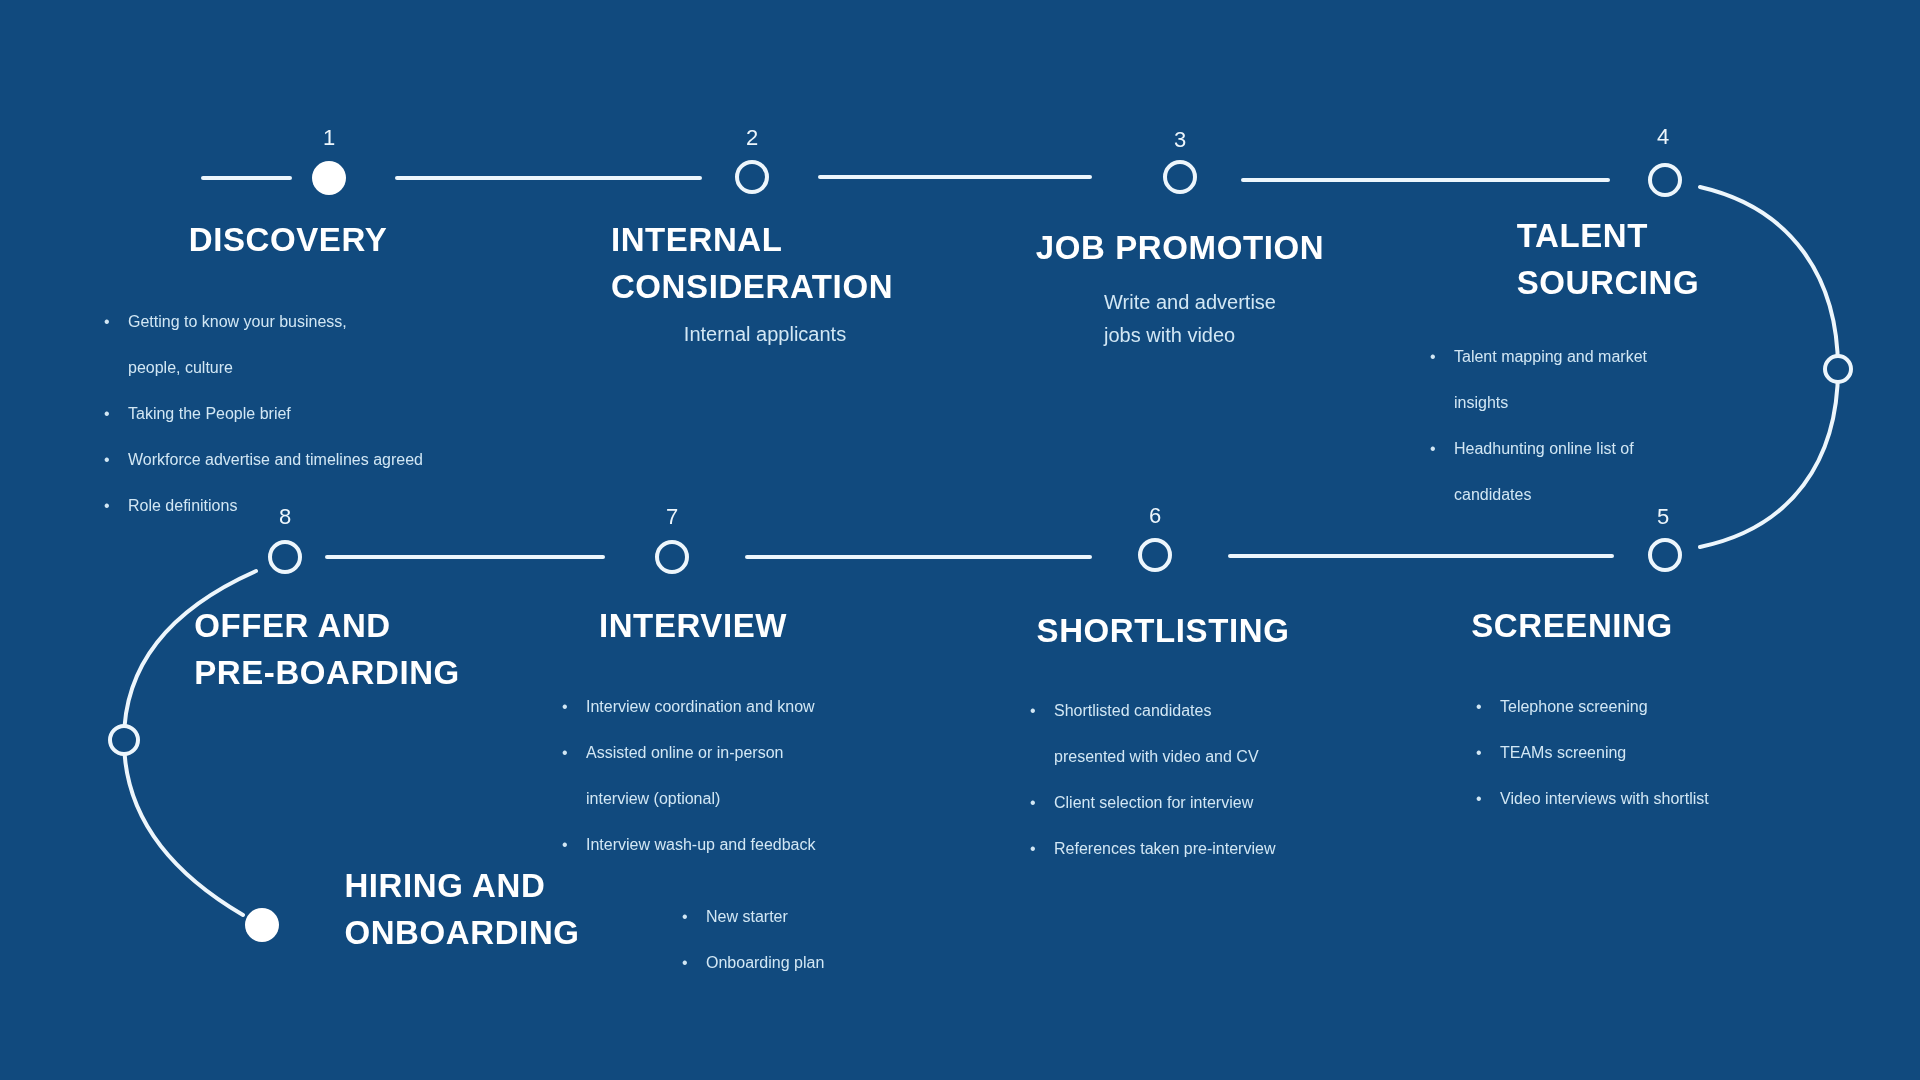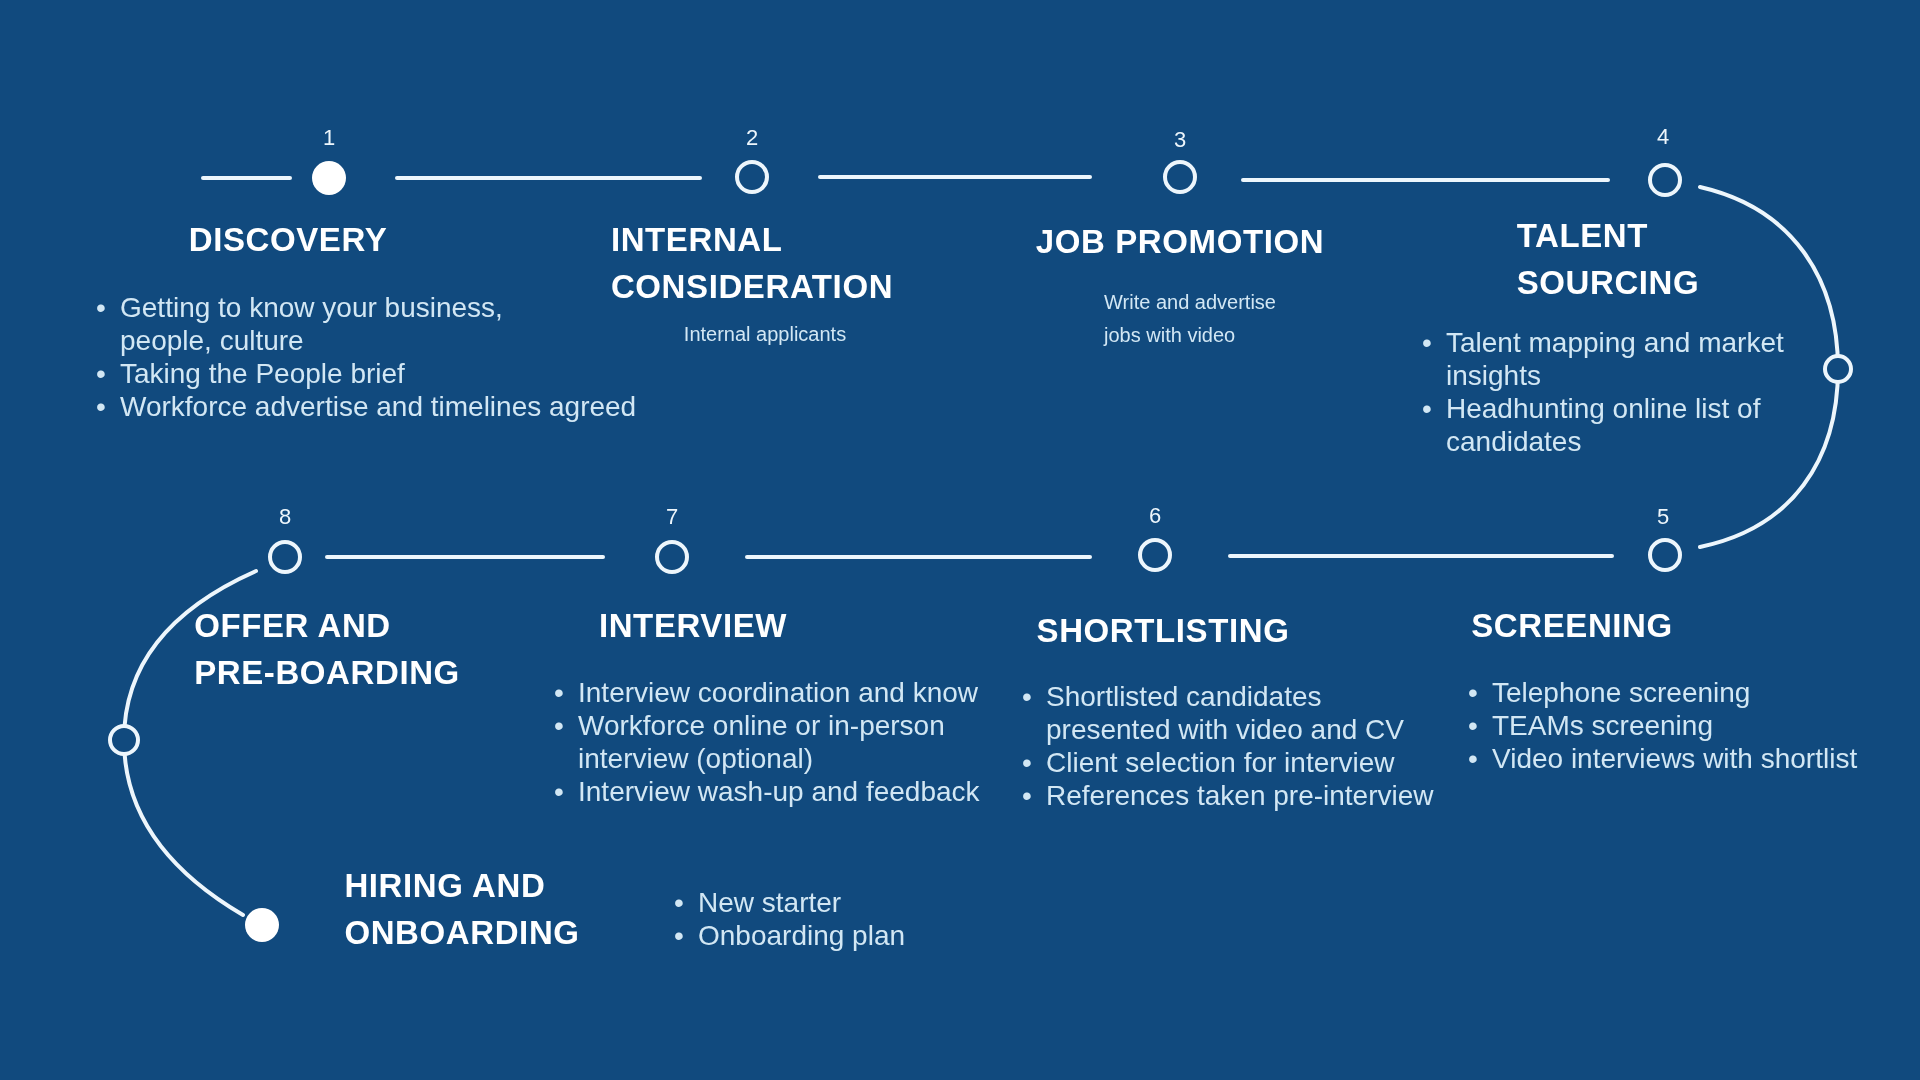--- a/index.html
+++ b/index.html
@@ -28,22 +28,22 @@
     position:absolute;transform:translateX(-50%);
     color:var(--heading);font-size:33px;font-weight:700;
     line-height:47px;letter-spacing:.6px;white-space:pre-line;
   }
   .desc{
     position:absolute;transform:translateX(-50%);
     color:var(--body);font-size:20px;line-height:33px;
     white-space:pre-line;
   }
   .bullets{
-    position:absolute;margin:8px;padding:0;list-style:none;
-    color:var(--body);font-size:28px;line-height:33px;
+    position:absolute;margin:16px;padding:0;list-style:none;
+    color:var(--body);font-size:16px;line-height:46px;
   }
   .bullets li{position:relative;padding-left:26px;white-space:pre-line;}
   .bullets li::before{content:"\2022";position:absolute;left:2px;top:0;}
 </style>
 </head>
 <body>
 
 <div class="canvas">
 
   <svg class="wire" width="1920" height="1080" viewBox="0 0 1920 1080">
@@ -82,27 +82,28 @@
   <div class="num" style="left:1155px;top:516px">6</div>
   <div class="num" style="left:672px;top:517px">7</div>
   <div class="num" style="left:285px;top:517px">8</div>
 
   <div class="title" style="left:288px;top:216px">DISCOVERY</div>
   <ul class="bullets" style="left:86px;top:283px">
     <li>Getting to know your business,
 people, culture</li>
     <li>Taking the People brief</li>
     <li>Workforce advertise and timelines agreed</li>
+    <li>Role definitions</li>
   </ul>
 
   <div class="title" style="left:752px;top:216px">INTERNAL
 CONSIDERATION</div>
   <div class="desc" style="left:765px;top:318px">Internal applicants</div>
 
-  <div class="title" style="left:1180px;top:218px">JOB PROMOTION</div>
+  <div class="title" style="left:1180px;top:224px">JOB PROMOTION</div>
   <div class="desc" style="left:1190px;top:286px">Write and advertise
 jobs with video</div>
 
   <div class="title" style="left:1608px;top:212px">TALENT
 SOURCING</div>
   <ul class="bullets" style="left:1412px;top:318px">
     <li>Talent mapping and market
 insights</li>
     <li>Headhunting online list of
 candidates</li>
@@ -119,21 +120,21 @@
   <ul class="bullets" style="left:1012px;top:672px">
     <li>Shortlisted candidates
 presented with video and CV</li>
     <li>Client selection for interview</li>
     <li>References taken pre-interview</li>
   </ul>
 
   <div class="title" style="left:693px;top:602px">INTERVIEW</div>
   <ul class="bullets" style="left:544px;top:668px">
     <li>Interview coordination and know</li>
-    <li>Workforce online or in-person
+    <li>Assisted online or in-person
 interview (optional)</li>
     <li>Interview wash-up and feedback</li>
   </ul>
 
   <div class="title" style="left:327px;top:602px">OFFER AND
 PRE-BOARDING</div>
 
   <div class="title" style="left:462px;top:862px">HIRING AND
 ONBOARDING</div>
   <ul class="bullets" style="left:664px;top:878px">

